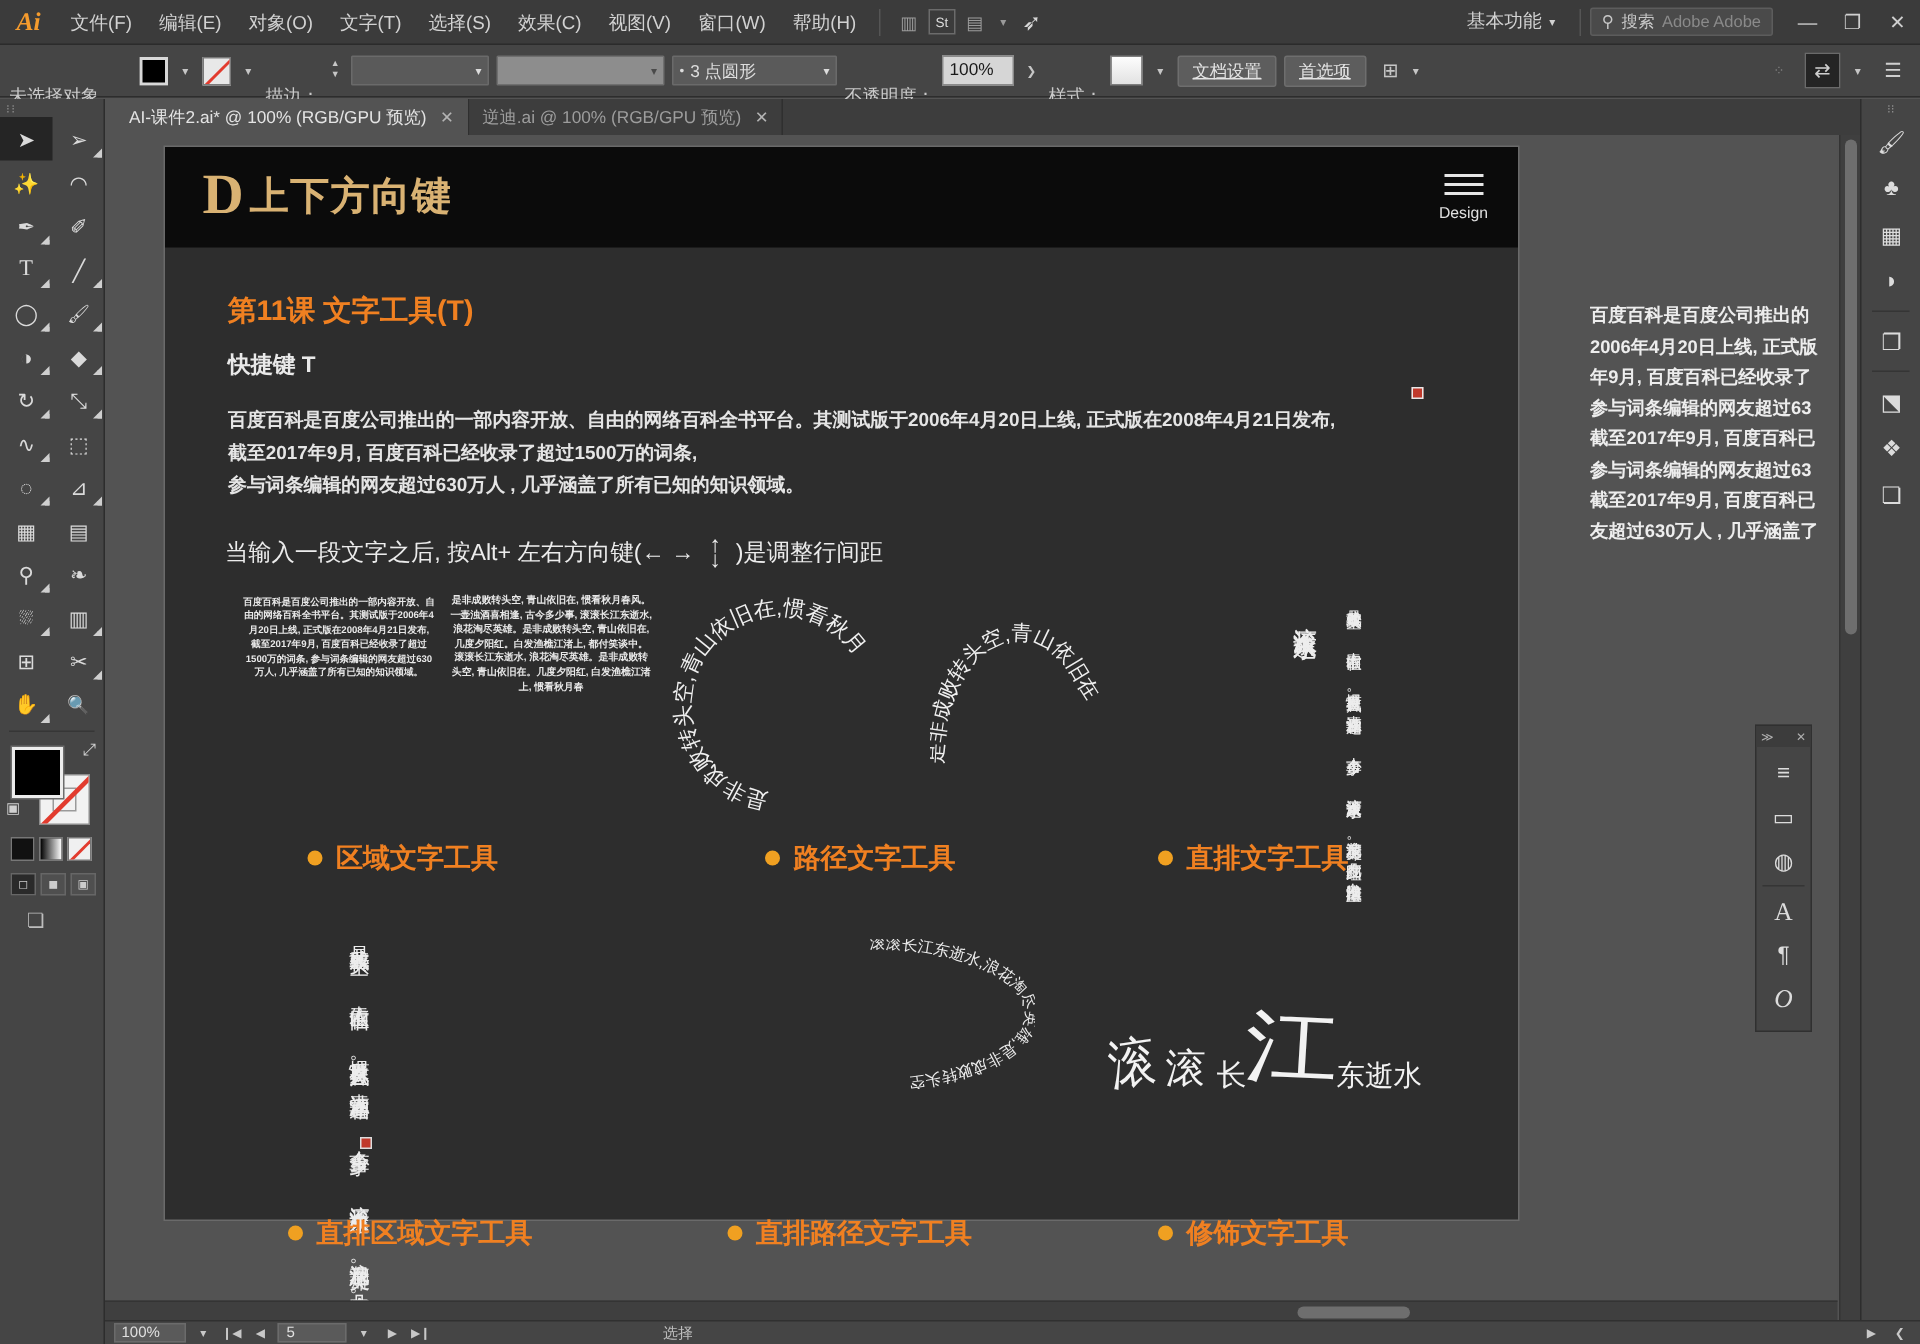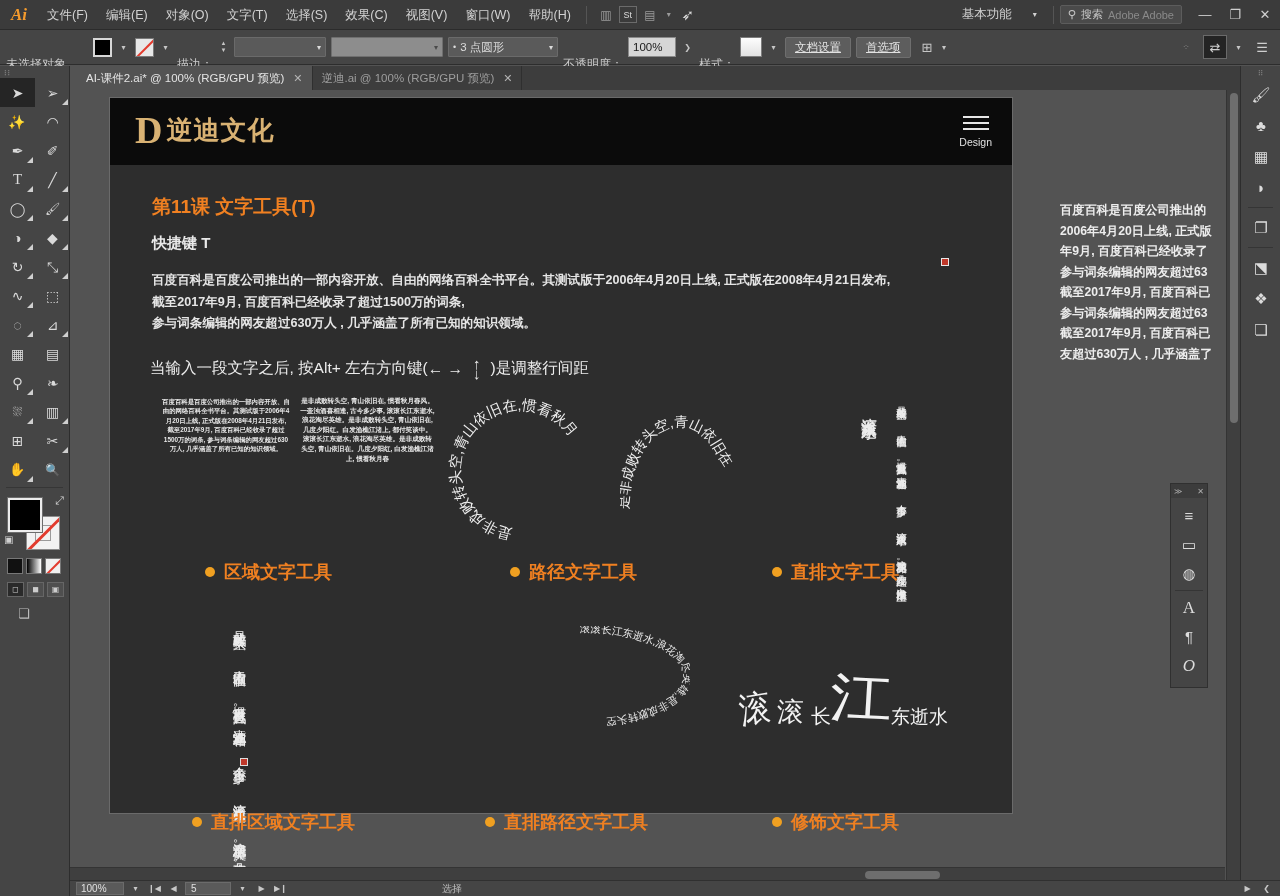--- a/index.html
+++ b/index.html
@@ -27,21 +27,21 @@
     padding: 0 9px; height: 30px; line-height: 30px;
     color: #d2d2d2; font-size: 12.5px; white-space: nowrap; cursor: default;
   }
   .mb-spacer { flex: 1; }
   .mb-icon {
     width: 26px; height: 30px; display: flex; align-items: center; justify-content: center;
     color: #9a9a9a; font-size: 12px;
   }
   .mb-sep { width: 1px; height: 18px; background: #555; margin: 0 6px; }
   .workspace-sel {
-    display: flex; align-items: center; gap: 21px; color: #d2d2d2; font-size: 12.5px;
+    display: flex; align-items: center; gap: 5px; color: #d2d2d2; font-size: 12.5px;
     padding: 0 10px; height: 22px; cursor: default; justify-content: space-between;
   }
   .search-box {
     display: flex; align-items: center; gap: 5px;
     background: #4a4a4a; border: 1px solid #5c5c5c; border-radius: 2px;
     height: 19px; padding: 0 7px; margin-right: 8px;
   }
   .search-box .s-lbl { color: #c8c8c8; font-size: 11px; }
   .search-box .s-ph { color: #8a8a8a; font-size: 11px; }
   .wbtn {
@@ -563,21 +563,21 @@
       <div>参与词条编辑的网友超过63</div>
       <div>截至2017年9月, 百度百科已</div>
       <div>友超过630万人 , 几乎涵盖了</div>
     </div>
 
     <div class="artboard">
 
       <div class="ab-header">
         <div class="logo-wrap">
           <span class="logo-d">D</span>
-          <span class="logo-cn">逆迪文化</span>
+          <span class="logo-cn">上下方向键</span>
         </div>
         <div class="design-menu">
           <div class="hamburger">
               <span></span>
               <span></span>
               <span></span>
             </div>
           <div class="design-lbl">Design</div>
         </div>
       </div>

